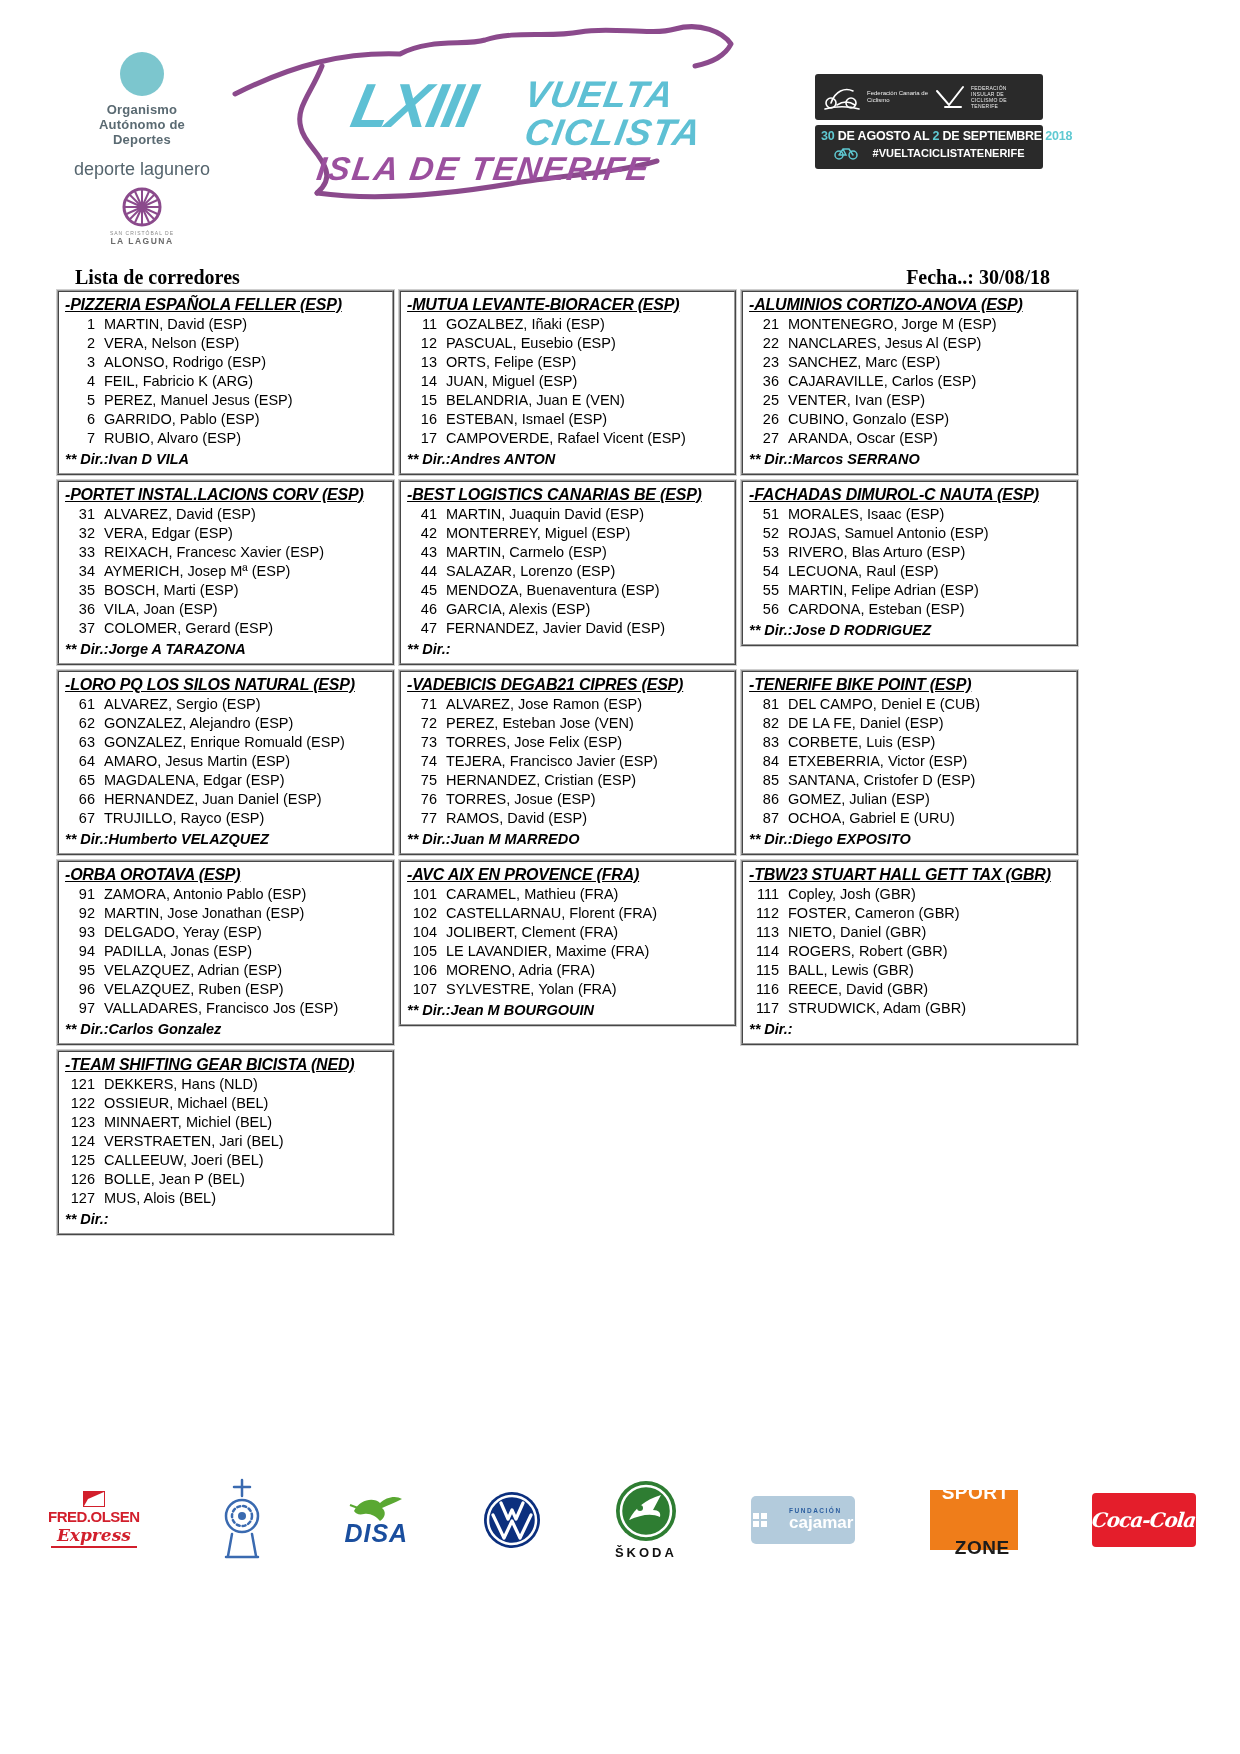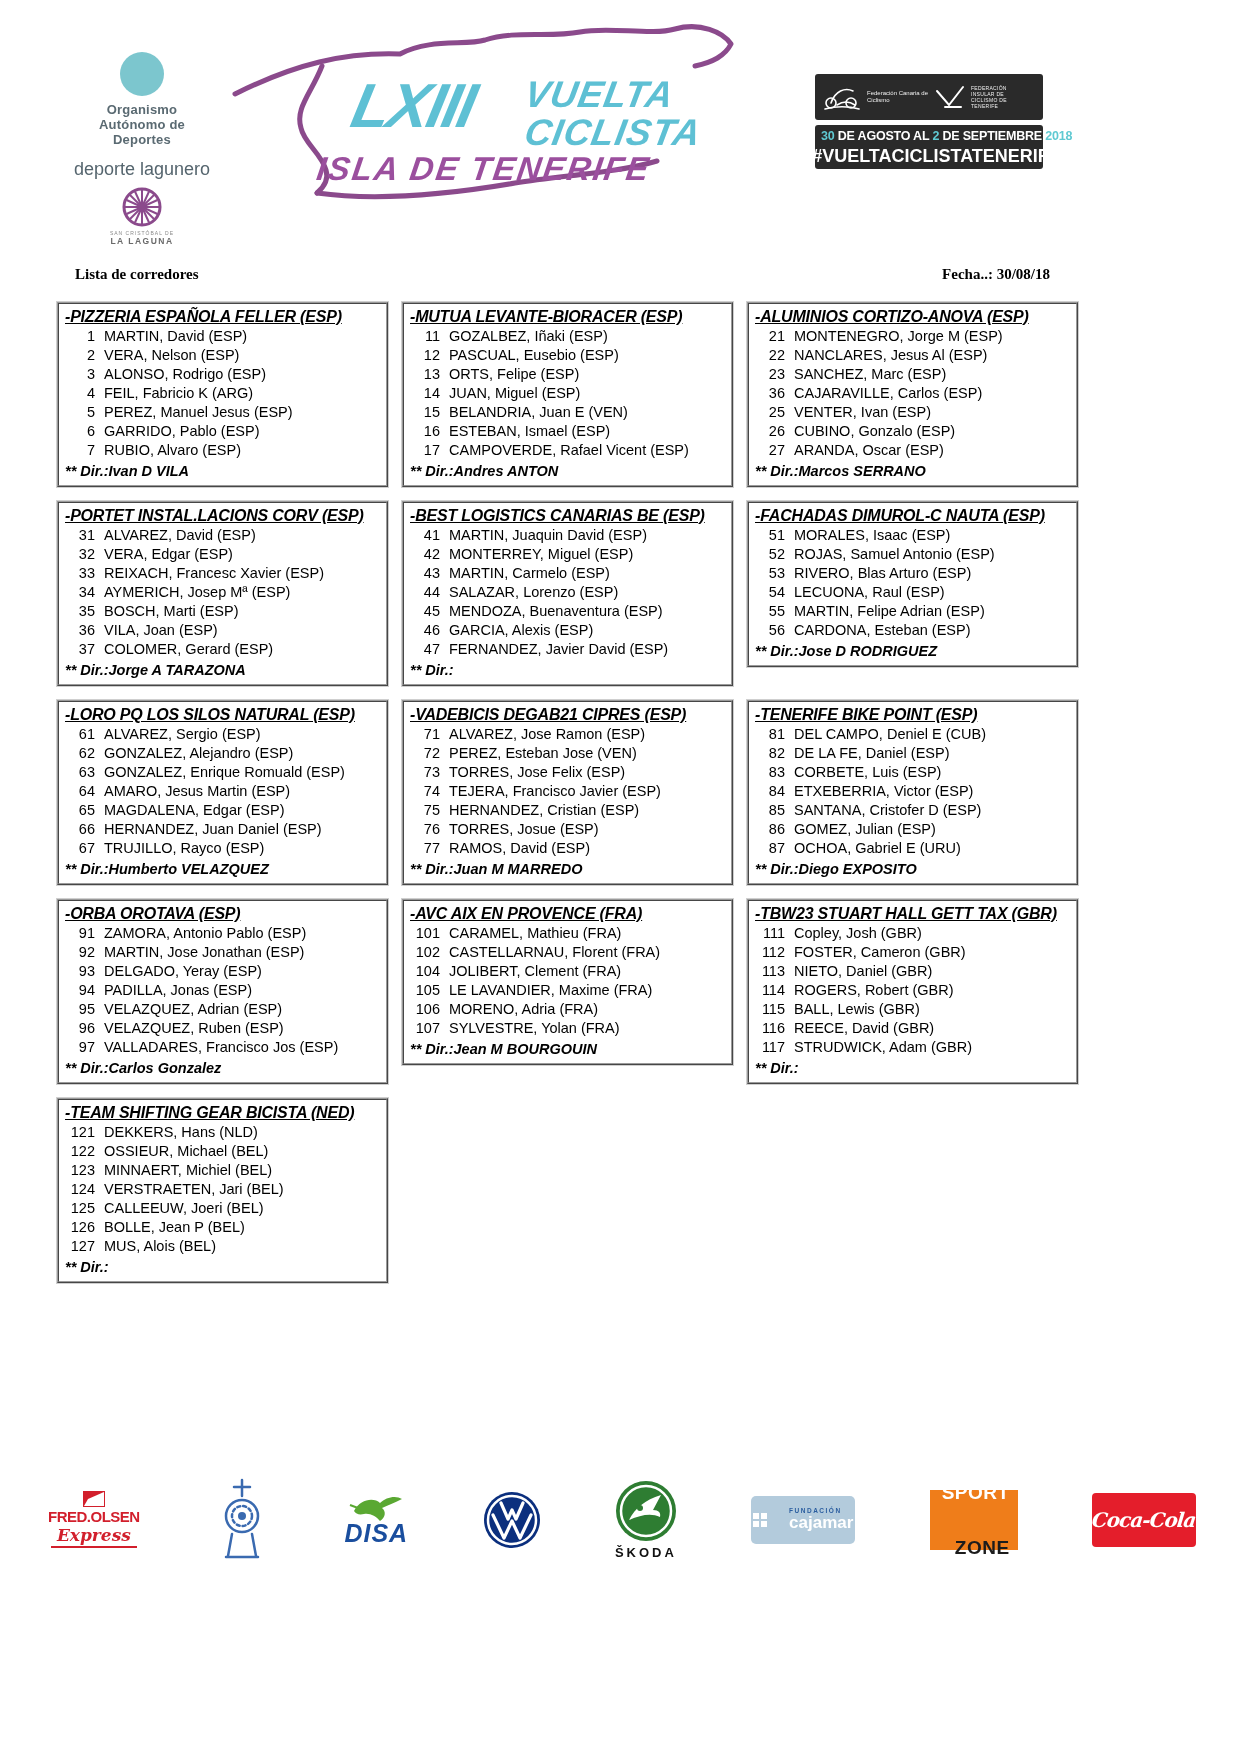--- a/index.html
+++ b/index.html
@@ -28,29 +28,29 @@
     color:#9b4f9e;transform:skewX(-8deg);letter-spacing:2px;white-space:nowrap;}
 
   .hdr-badge{position:absolute;left:815px;top:74px;width:228px;}
   .badge-box{background:#2a2a2a;border-radius:3px;color:#fff;}
   .badge-top{height:42px;display:flex;align-items:center;gap:6px;padding:2px 8px;margin-bottom:5px;}
   .fed-text{font-size:6px;line-height:7px;color:#f0f0f0;width:62px;}
   .fed-text2{font-size:5px;line-height:6px;color:#f0f0f0;width:58px;letter-spacing:.3px;}
   .badge-bottom{height:44px;padding:4px 6px;text-align:center;box-sizing:border-box;}
   .badge-dates{font-size:12.5px;font-weight:bold;letter-spacing:-0.2px;white-space:nowrap;}
   .badge-dates .teal{color:#5fc9d2;}
-  .badge-tag{font-size:18px;font-weight:bold;margin-top:3px;display:flex;justify-content:center;align-items:center;gap:15px;}
+  .badge-tag{font-size:11px;font-weight:bold;margin-top:3px;display:flex;justify-content:center;align-items:center;gap:15px;}
 
   
   .title-row{position:absolute;left:75px;top:266px;width:975px;display:flex;justify-content:space-between;
-    font-family:"Liberation Serif","DejaVu Serif",serif;font-weight:bold;font-size:15px;}
+    font-family:"Liberation Serif","DejaVu Serif",serif;font-weight:bold;font-size:20px;}
 
   
-  .teams-grid{position:absolute;left:57px;top:302px;width:1021px;display:grid;
-    grid-template-columns:repeat(3,1fr);gap:14px;align-items:start;}
+  .teams-grid{position:absolute;left:57px;top:290px;width:1021px;display:grid;
+    grid-template-columns:repeat(3,1fr);gap:5px;align-items:start;}
   .team-box{border:2px ridge #9a9a9a;outline:1px solid #cfcfcf;background:#fff;padding:2px 6px 4px 6px;}
   .team-name{font-size:16px;font-weight:bold;font-style:italic;text-decoration:underline;
     letter-spacing:-0.2px;line-height:21px;white-space:nowrap;overflow:hidden;}
   .rider-row{display:flex;line-height:19px;font-size:14.5px;}
   .rider-num{width:30px;text-align:right;flex:0 0 30px;margin-right:9px;}
   .rider-name{white-space:nowrap;}
   .team-dir{font-size:14.5px;font-weight:bold;font-style:italic;line-height:20px;margin-top:1px;}
 
   
   .sponsors{position:absolute;left:48px;top:1468px;width:1148px;height:104px;

